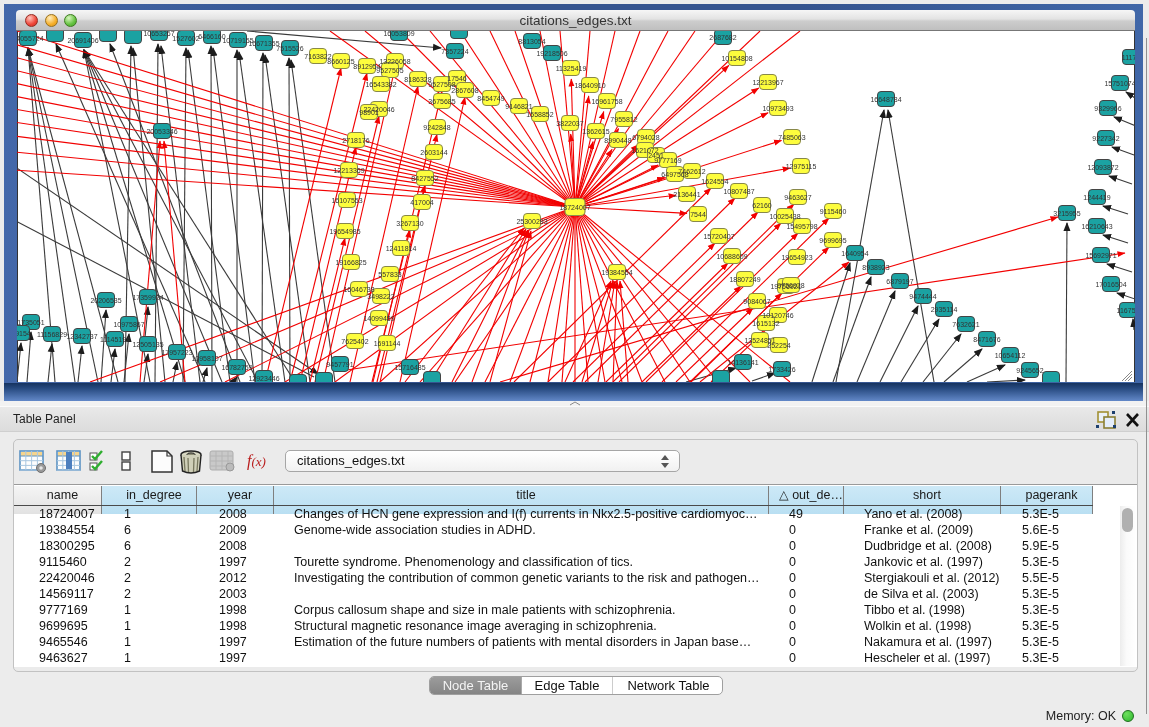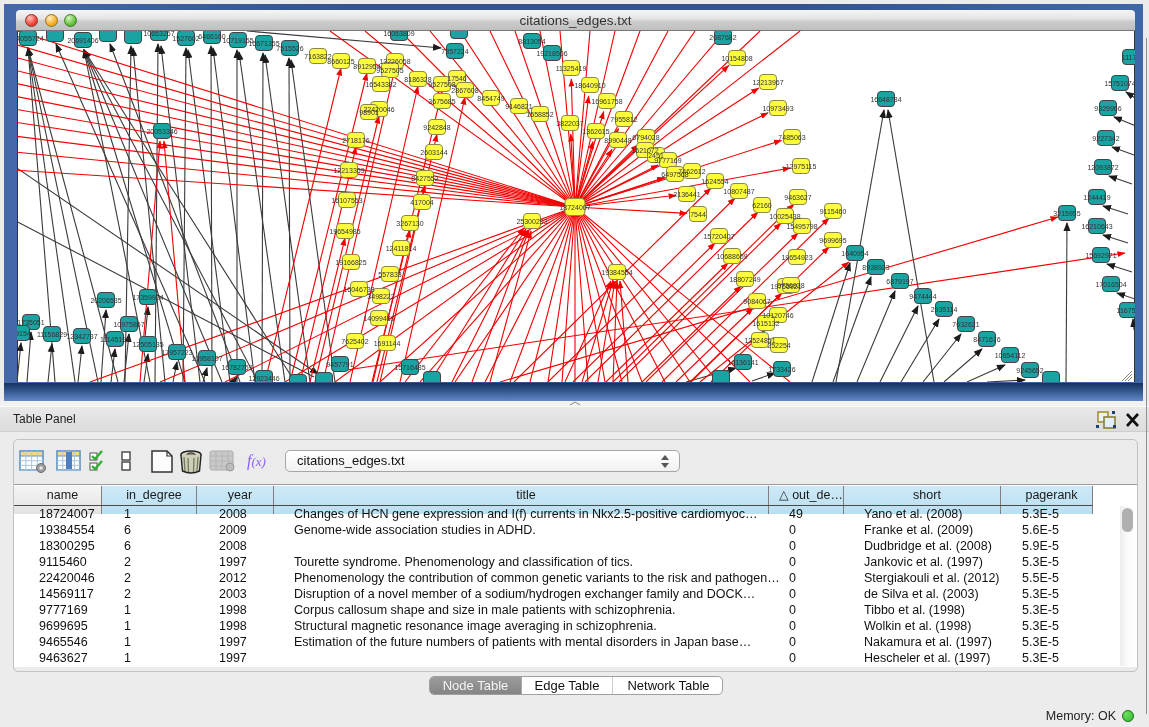--- a/index.html
+++ b/index.html
@@ -542,21 +542,21 @@
     <path d="M166,9 L167,23 M170,10 L170.5,24 M176,10 L175.5,24 M180,9 L179,23" stroke="#77775e" stroke-width="1.3"></path>
 <rect x="192" y="3" width="23" height="19" rx="2" fill="#c9c9c9" stroke="#adadad"></rect>
     <line x1="192" y1="8" x2="215" y2="8" stroke="#b5b5b5"></line>
     <line x1="192" y1="13" x2="215" y2="13" stroke="#b5b5b5"></line>
     <line x1="192" y1="18" x2="215" y2="18" stroke="#b5b5b5"></line>
     <line x1="198" y1="3" x2="198" y2="22" stroke="#b5b5b5"></line>
     <line x1="204" y1="3" x2="204" y2="22" stroke="#b5b5b5"></line>
     <line x1="210" y1="3" x2="210" y2="22" stroke="#b5b5b5"></line>
     <circle cx="212" cy="19" r="4" fill="#bbb" stroke="#999"></circle>
 </svg>
-<div style="position:absolute;left:247px;top:452px;font-family:'Liberation Serif',serif;font-style:italic;font-size:16px;color:#8b5cf6;"><i>f</i><span style="font-size:13px;">(x)</span></div>
+<div style="position:absolute;left:247px;top:452px;font-family:'Liberation Serif',serif;font-style:italic;font-size:16px;color:#b91c1c;"><i>f</i><span style="font-size:13px;">(x)</span></div>
 <div id="combo">citations_edges.txt
  <svg width="10" height="14" style="position:absolute;right:9px;top:4px">
       <path d="M5,0 L9,5 L1,5 Z" fill="#555"></path>
       <path d="M5,13 L9,8 L1,8 Z" fill="#555"></path>
     </svg>
 </div>
 <div id="tablewrap"></div>
 <div class="hcell hgray" style="left:14px;width:88px;">name</div>
 <div class="hcell" style="left:102px;width:95px;">in_degree</div>
 <div class="hcell" style="left:197px;width:77px;">year</div>
@@ -597,30 +597,29 @@
     <span style="left:205px">1997</span>
     <span style="left:280px">Tourette syndrome. Phenomenology and classification of tics.</span>
     <span style="left:775px">0</span>
     <span style="left:850px">Jankovic et al. (1997)</span>
     <span style="left:1008px">5.3E-5</span>
   </div>
 <div class="trow" style="top:570px">
     <span style="left:25px">22420046</span>
     <span style="left:110px">2</span>
     <span style="left:205px">2012</span>
-    <span style="left:280px">Phenomenology the contribution of common genetic variants to the risk and pathogen…</span>
+    <span style="left:280px">Investigating the contribution of common genetic variants to the risk and pathogen…</span>
     <span style="left:775px">0</span>
     <span style="left:850px">Stergiakouli et al. (2012)</span>
     <span style="left:1008px">5.5E-5</span>
   </div>
 <div class="trow" style="top:586px">
     <span style="left:25px">14569117</span>
     <span style="left:110px">2</span>
     <span style="left:205px">2003</span>
-    <span style="left:280px">Disruption of a novel member of a sodium/hydrogen exchanger family and DOCK…</span>
     <span style="left:775px">0</span>
     <span style="left:850px">de Silva et al. (2003)</span>
     <span style="left:1008px">5.3E-5</span>
   </div>
 <div class="trow" style="top:602px">
     <span style="left:25px">9777169</span>
     <span style="left:110px">1</span>
     <span style="left:205px">1998</span>
     <span style="left:280px">Corpus callosum shape and size in male patients with schizophrenia.</span>
     <span style="left:775px">0</span>

